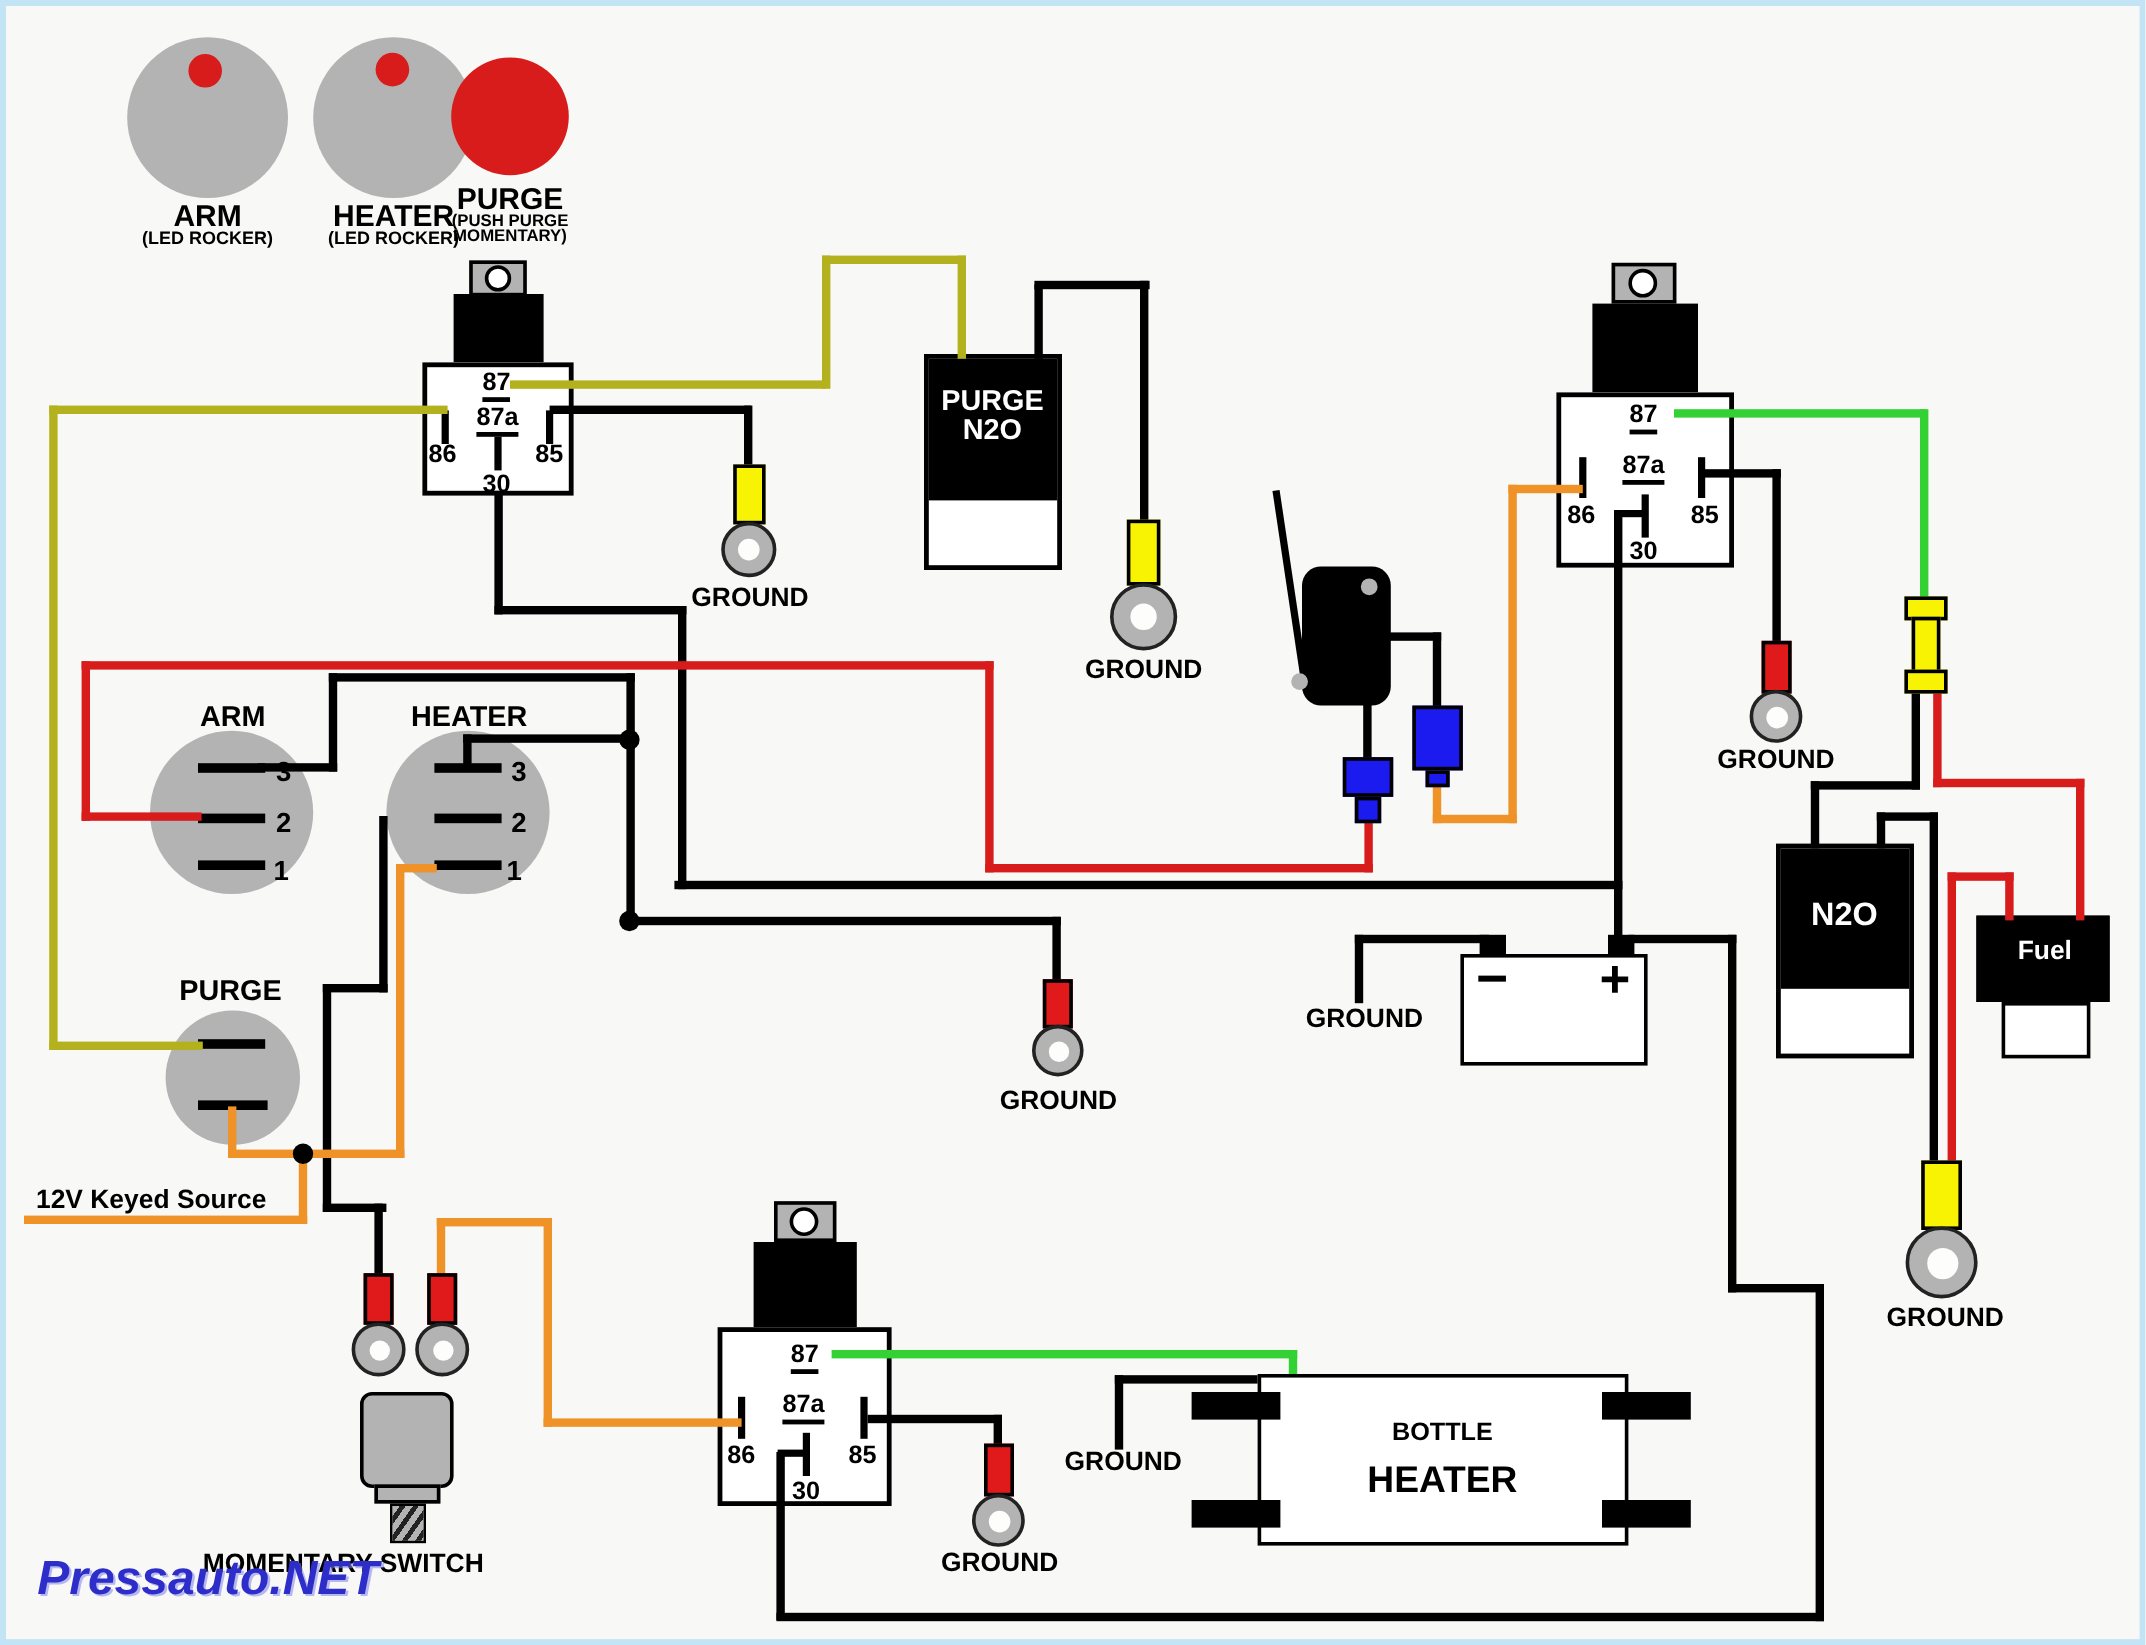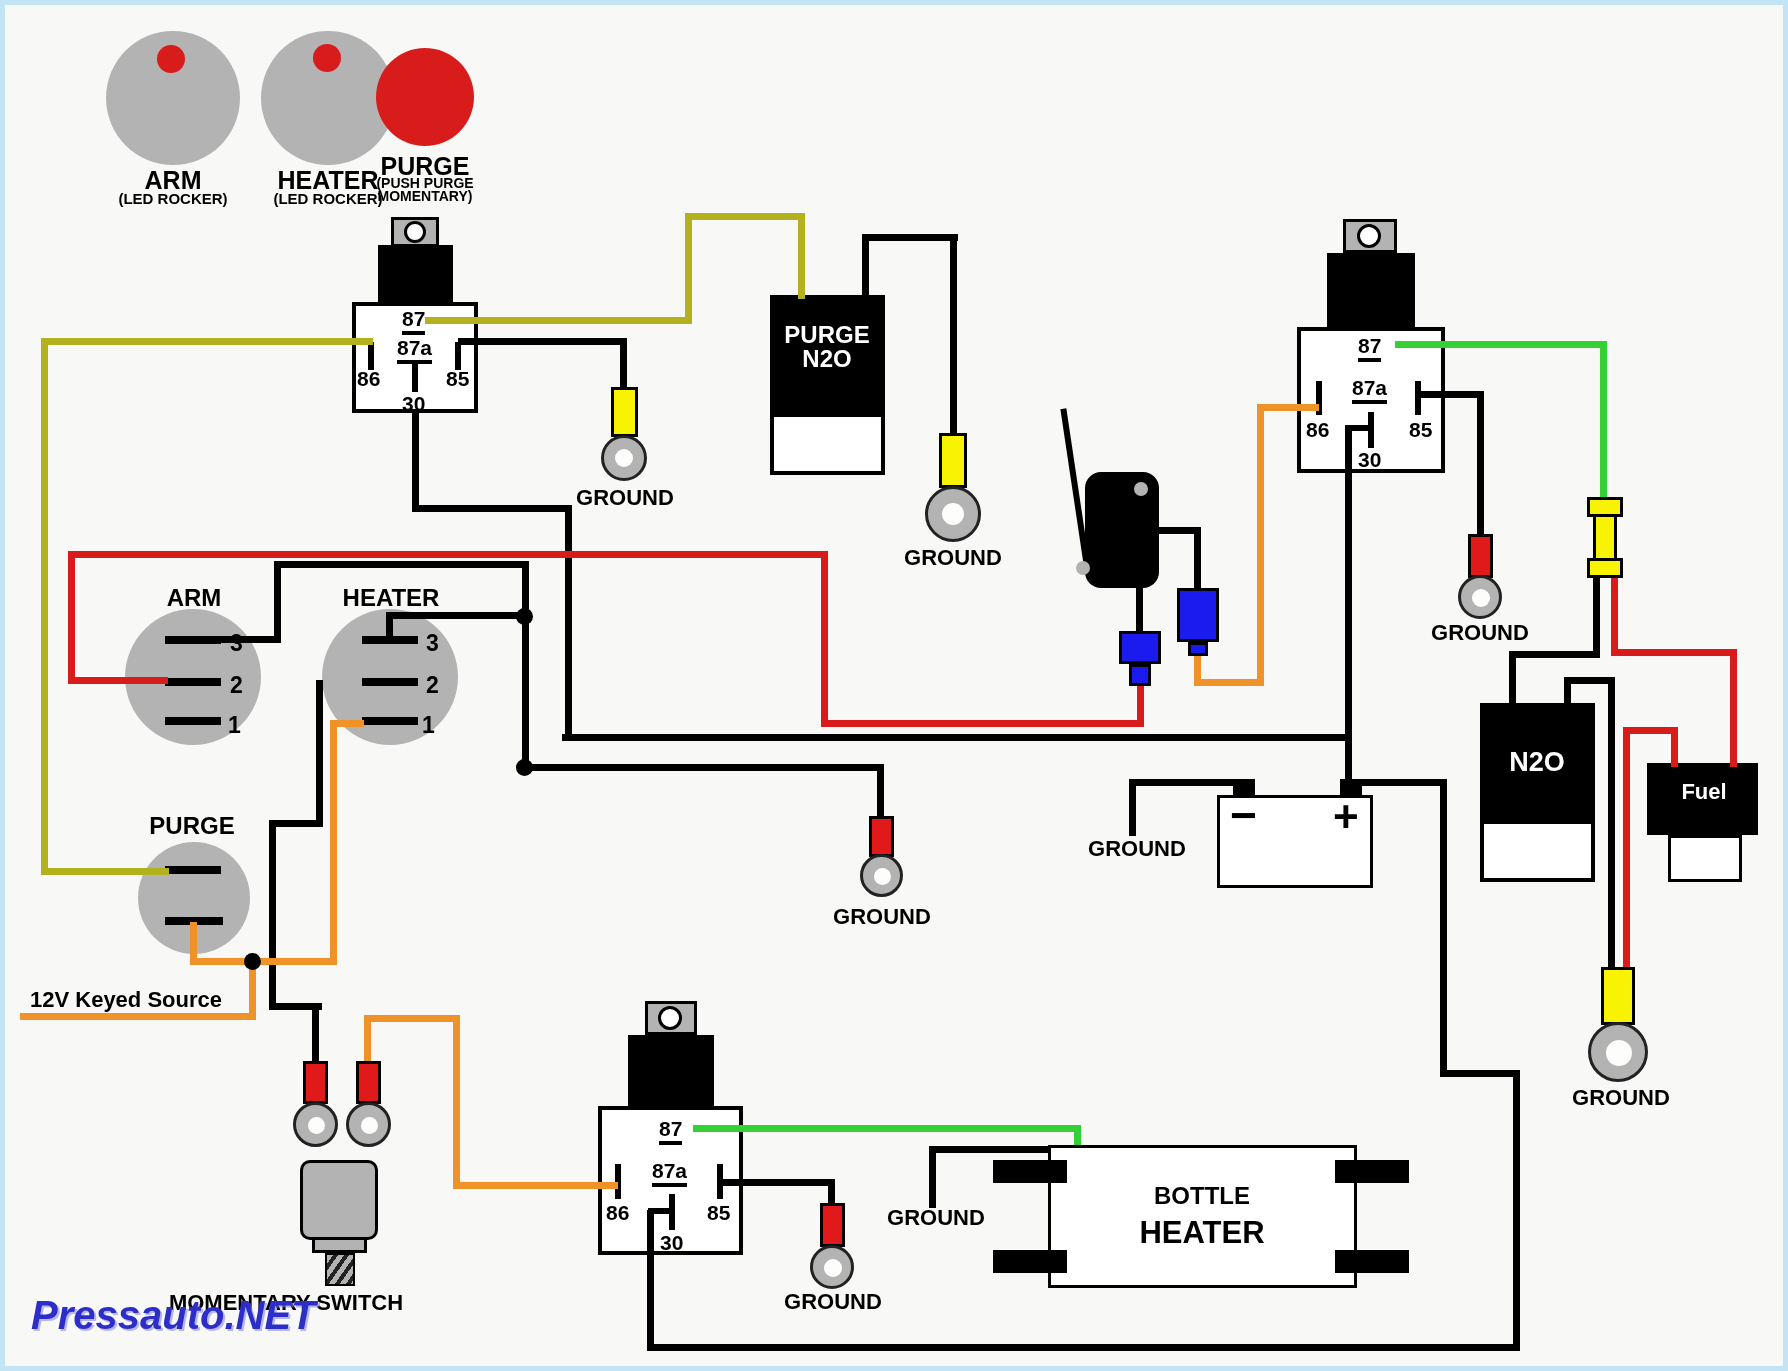--- a/index.html
+++ b/index.html
@@ -310,21 +310,21 @@
   <div class="abs" style="left:1335px;top:774px;width:22px;height:17px;background:#000;"></div>
   <div class="box-dev" style="left:1212px;top:790px;width:156px;height:93px;border-width:3px;"></div>
   <div class="lbl" style="left:1225px;top:786px;font-size:46px;">−</div>
   <div class="lbl" style="left:1328px;top:789px;font-size:44px;">+</div>
 
   <div class="box-dev" style="left:1043px;top:1140px;width:309px;height:143px;border-width:3px;"></div>
   <div class="abs" style="left:988px;top:1155px;width:74px;height:23px;background:#000;"></div>
   <div class="abs" style="left:988px;top:1245px;width:74px;height:23px;background:#000;"></div>
   <div class="abs" style="left:1330px;top:1155px;width:74px;height:23px;background:#000;"></div>
   <div class="abs" style="left:1330px;top:1245px;width:74px;height:23px;background:#000;"></div>
-  <div class="lbl ctr" style="left:1197px;top:1178px;font-size:24px;">BOTTLE</div>
+  <div class="lbl ctr" style="left:1197px;top:1178px;font-size:21px;">BOTTLE</div>
   <div class="lbl ctr" style="left:1197px;top:1212px;font-size:31px;">HEATER</div>
 
   <div class="abs" style="left:295px;top:1155px;width:78px;height:80px;background:var(--metal-gray);border:3px solid #000;border-radius:10px;box-sizing:border-box;"></div>
   <div class="abs" style="left:307px;top:1232px;width:55px;height:16px;background:var(--metal-gray);border:3px solid #000;box-sizing:border-box;"></div>
   <div class="abs" style="left:320px;top:1248px;width:30px;height:33px;background:repeating-linear-gradient(125deg,var(--metal-gray) 0 5px,#222 5px 9px);border:2px solid #000;box-sizing:border-box;"></div>
   <div class="lbl ctr" style="left:281px;top:1286px;font-size:22px;">MOMENTARY SWITCH</div>
 
   <div class="lbl ctr ground-lbl" style="left:620px;top:481px;">GROUND</div>
   <div class="lbl ctr ground-lbl" style="left:948px;top:541px;">GROUND</div>
   <div class="lbl ctr ground-lbl" style="left:1475px;top:616px;">GROUND</div>

